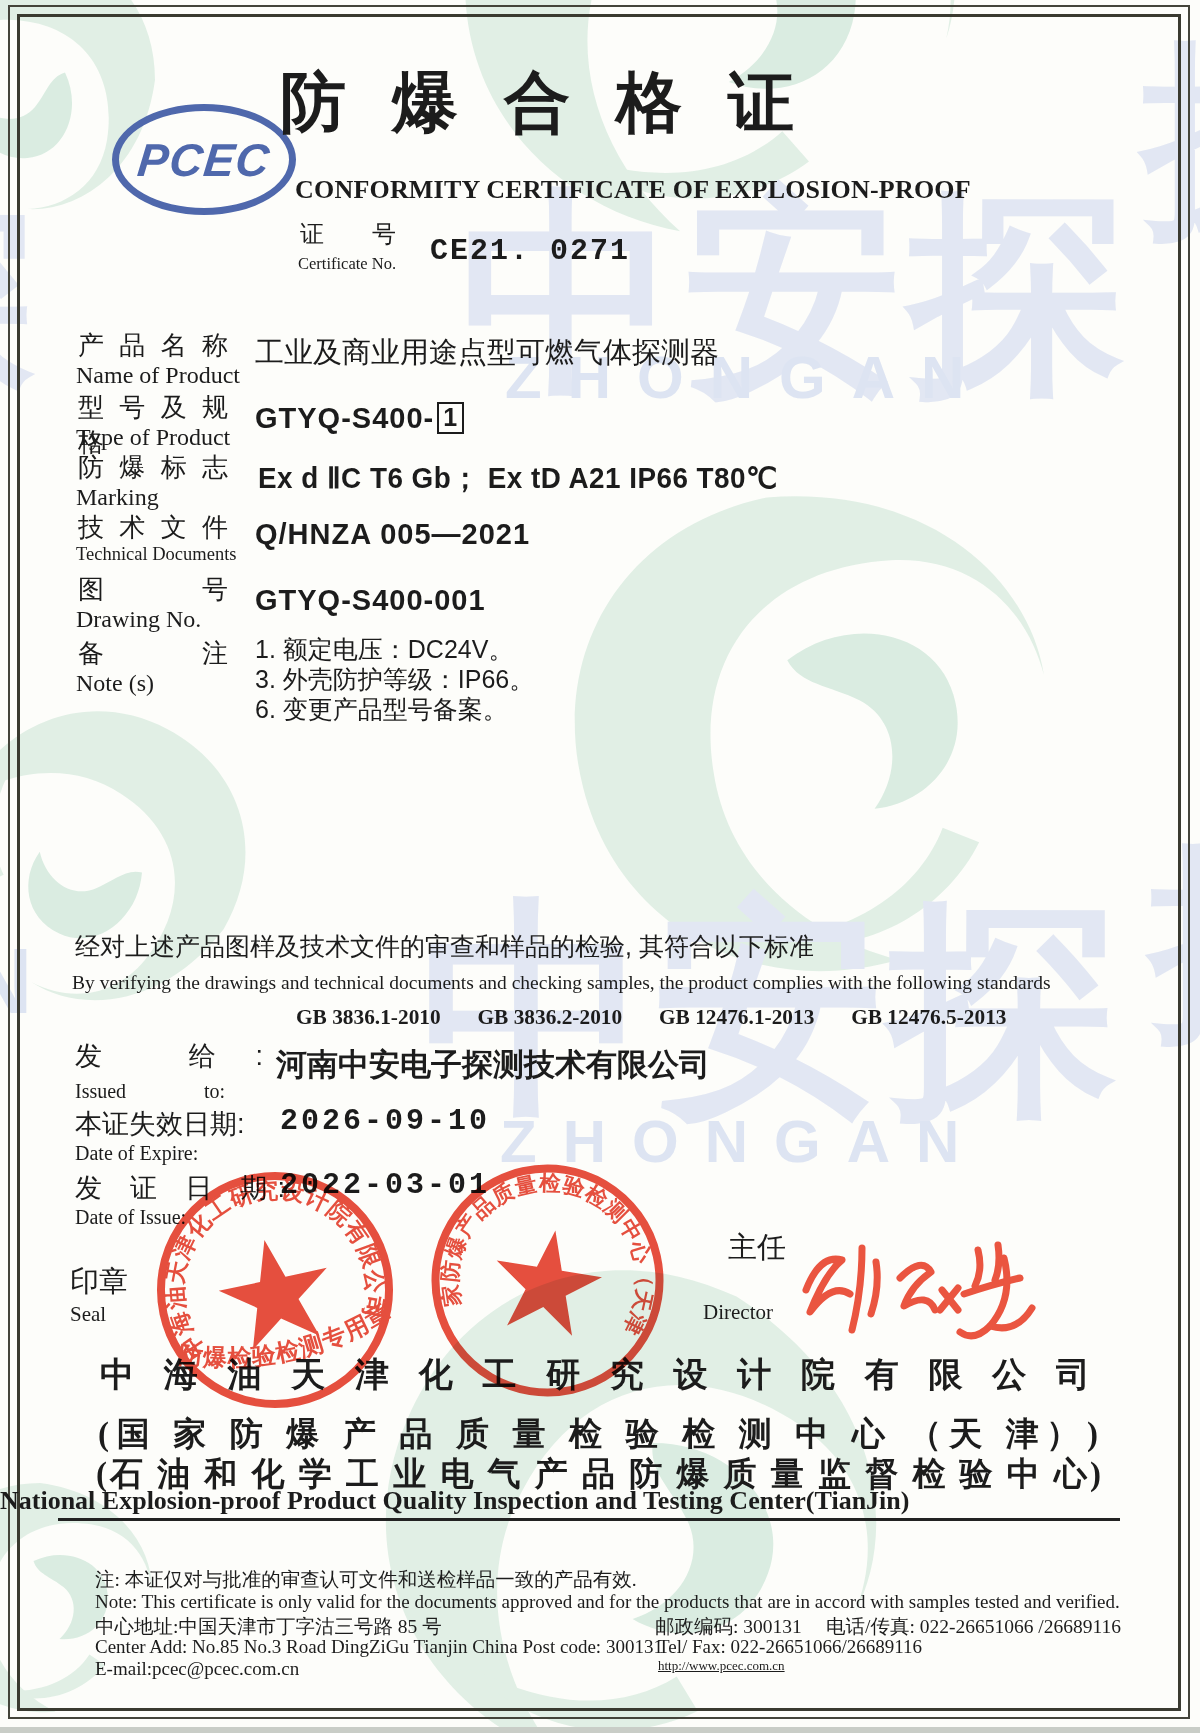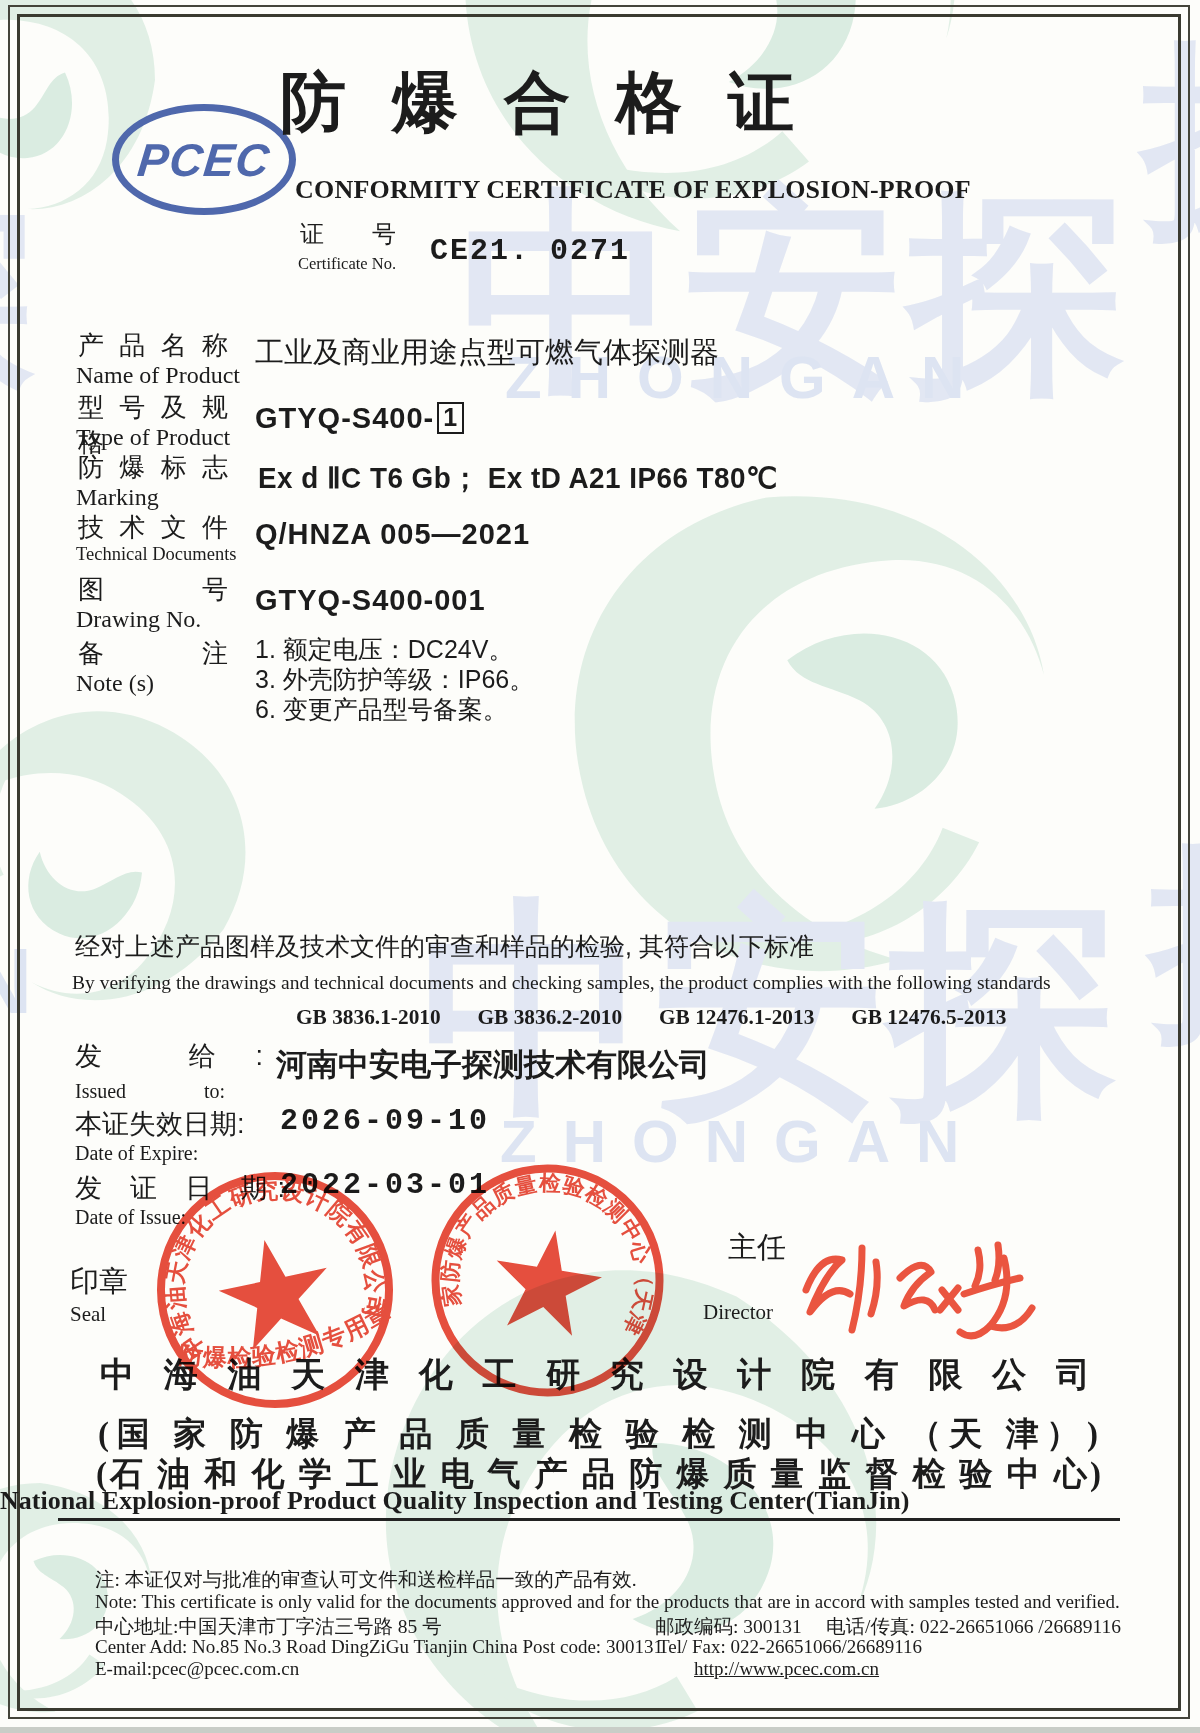--- a/index.html
+++ b/index.html
@@ -158,21 +158,21 @@
     <div class="abs" style="left:58px;top:1518px;width:1062px;height:3px;background:#222;"></div>
 
     <div class="abs" style="left:95px;top:1566px;font-size:19.5px;white-space:nowrap;">注: 本证仅对与批准的审查认可文件和送检样品一致的产品有效.</div>
     <div class="abs" style="left:95px;top:1591px;font-size:19px;white-space:nowrap;">Note: This certificate is only valid for the documents approved and for the products that are in accord with samples tested and verified.</div>
     <div class="abs" style="left:95px;top:1613px;font-size:19.5px;">中心地址:中国天津市丁字沽三号路 85 号</div>
     <div class="abs" style="left:655px;top:1613px;font-size:19.5px;">邮政编码: 300131</div>
     <div class="abs" style="left:826px;top:1613px;font-size:19.5px;">电话/传真: 022-26651066 /26689116</div>
     <div class="abs" style="left:95px;top:1636px;font-size:19px;">Center Add: No.85 No.3 Road DingZiGu Tianjin China Post code: 300131</div>
     <div class="abs" style="left:658px;top:1636px;font-size:19px;">Tel/ Fax: 022-26651066/26689116</div>
     <div class="abs" style="left:95px;top:1658px;font-size:19px;">E-mail:pcec@pcec.com.cn</div>
-    <div class="abs underlined" style="left:694px;top:1658px;font-size:19px;text-align:center;">http://www.pcec.com.cn</div>
+    <div class="abs underlined" style="left:658px;top:1658px;font-size:13px;text-align:center;">http://www.pcec.com.cn</div>
   </div>
 
   <svg class="abs stamp" style="left:150px;top:1165px;transform:rotate(-12deg);" width="250" height="250" viewBox="0 0 250 250">
     <defs>
       <path id="s1ring" d="M 51.3,180 A 92,92 0 1 1 198.7,180"></path>
       <path id="s1banner" d="M 22,178 Q 125,214 228,178"></path>
     </defs>
     <circle cx="125" cy="125" r="114" fill="none" stroke="#e5402e" stroke-width="8"></circle>
     <polygon fill="#e5402e" points="125,74 138,114.1 180.2,114.1 146.1,138.8 159.1,178.9 125,154.2 90.9,178.9 103.9,138.8 69.8,114.1 112,114.1"></polygon>
     <text fill="#e5402e" font-size="23" font-weight="700" font-family="Liberation Sans, sans-serif" letter-spacing="1">

